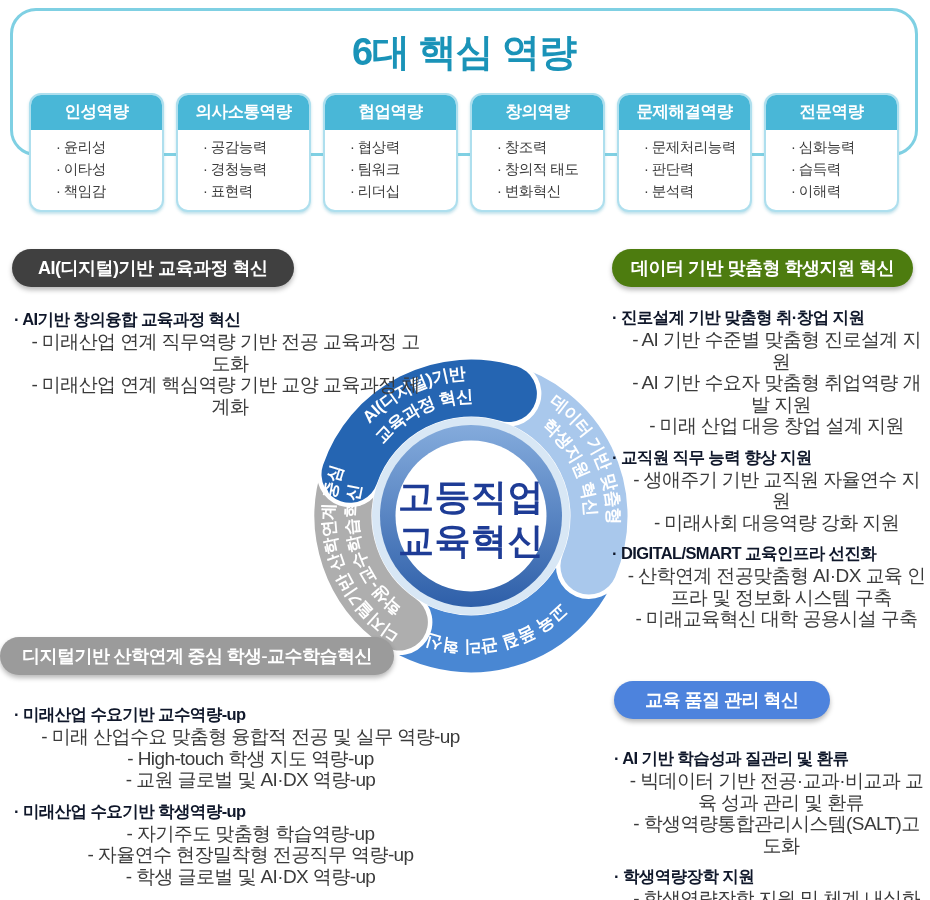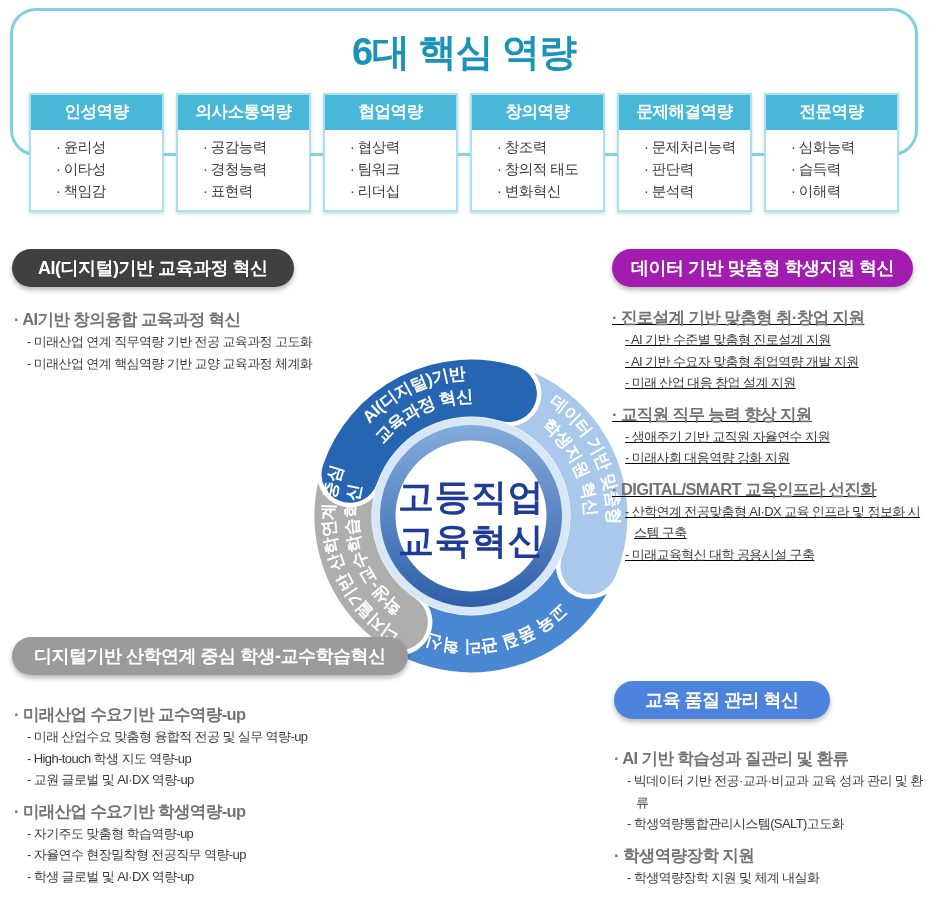--- a/index.html
+++ b/index.html
@@ -6,49 +6,49 @@
   body { width:930px; height:900px; position:relative; overflow:hidden;
          font-family:"Liberation Sans", sans-serif; }
 
   
   .top-panel { position:absolute; left:10px; top:8px; width:908px; height:148px;
                box-sizing:border-box; border:3px solid #7fd0e3; border-radius:26px;
                background:#fff; }
   .top-title { margin-top:16px; text-align:center; font-size:38px; font-weight:bold;
                color:#1a93b8; letter-spacing:-1px; }
   .cards { position:absolute; left:16px; right:16px; top:82px; display:flex; gap:12px; }
-  .card { flex:1 1 0; background:#fff; border:2px solid #aedfee; border-radius:0;
+  .card { flex:1 1 0; background:#fff; border:2px solid #aedfee; border-radius:12px;
           overflow:hidden; min-height:100px; box-shadow:0 2px 3px rgba(120,190,210,.45); }
   .card-header { background:#49b7d7; color:#fff; font-weight:bold; font-size:16.5px;
                  text-align:center; padding:6px 0 7px; letter-spacing:-0.5px; }
   .card-body { padding:6px 9px 8px; }
   .card-item { font-size:14.5px; color:#3c3c3c; line-height:22px; letter-spacing:-0.5px;
                white-space:nowrap;margin-left:16px; }
 
   
   .badge { position:absolute; height:38px; line-height:38px; border-radius:22px;
            color:#fff; font-weight:bold; font-size:18px; letter-spacing:-0.5px;
            text-align:center; box-shadow:0 3px 5px rgba(0,0,0,.28); z-index:3;
            white-space:nowrap; }
   #badge-ai       { left:12px;  top:249px; padding:0 26px; background:#404040; }
-  #badge-data     { left:612px; top:249px; padding:0 19px; background:#a21caf; }
-  #badge-digital  { left:12px;  top:637px; padding:0 22px; background:#9b9b9b; }
+  #badge-data     { left:612px; top:249px; padding:0 19px; background:#4d7c0f; }
+  #badge-digital  { left:0;  top:637px; padding:0 22px; background:#9b9b9b;font-family:Liberation Serif, serif; }
   #badge-quality  { left:614px; top:681px; padding:0 31px; background:#4d83dd; }
 
   
   .content { position:absolute; z-index:2; }
   #content-ai      { left:14px;  top:299px; width:410px; }
-  #content-data    { left:612px; top:297px; width:316px;text-decoration:underline; }
+  #content-data    { left:612px; top:297px; width:316px; }
   #content-digital { left:14px;  top:694px; width:460px; }
   #content-quality { left:614px; top:738px; width:312px; }
   .group { margin-bottom:5px; }
-  .group-title { font-size:16.5px; font-weight:bold; color:#737373; line-height:24px;
+  .group-title { font-size:16.5px; font-weight:bold; color:#0f172a; line-height:24px;
                  margin-top:8px; letter-spacing:-0.6px; }
-  .sub-item { font-size:13px; color:#3a3a3a; line-height:21.5px; letter-spacing:-0.6px;
-              padding-left:22px; text-indent:-9px; }
+  .sub-item { font-size:19px; color:#3a3a3a; line-height:21.5px; letter-spacing:-0.6px;
+              padding-left:22px; text-indent:-9px;text-align:center; }
 
   
   .donut { position:absolute; left:306px; top:351px; width:330px; height:330px; z-index:1; }
   .seg-label { font-size:17px; font-weight:bold; fill:#ffffff; letter-spacing:-0.5px; }
   .center-text { font-size:36px; font-weight:bold; fill:#1e3c96; letter-spacing:0.5px; }
 </style>
 </head>
 <body>
 
 <div class="top-panel">

